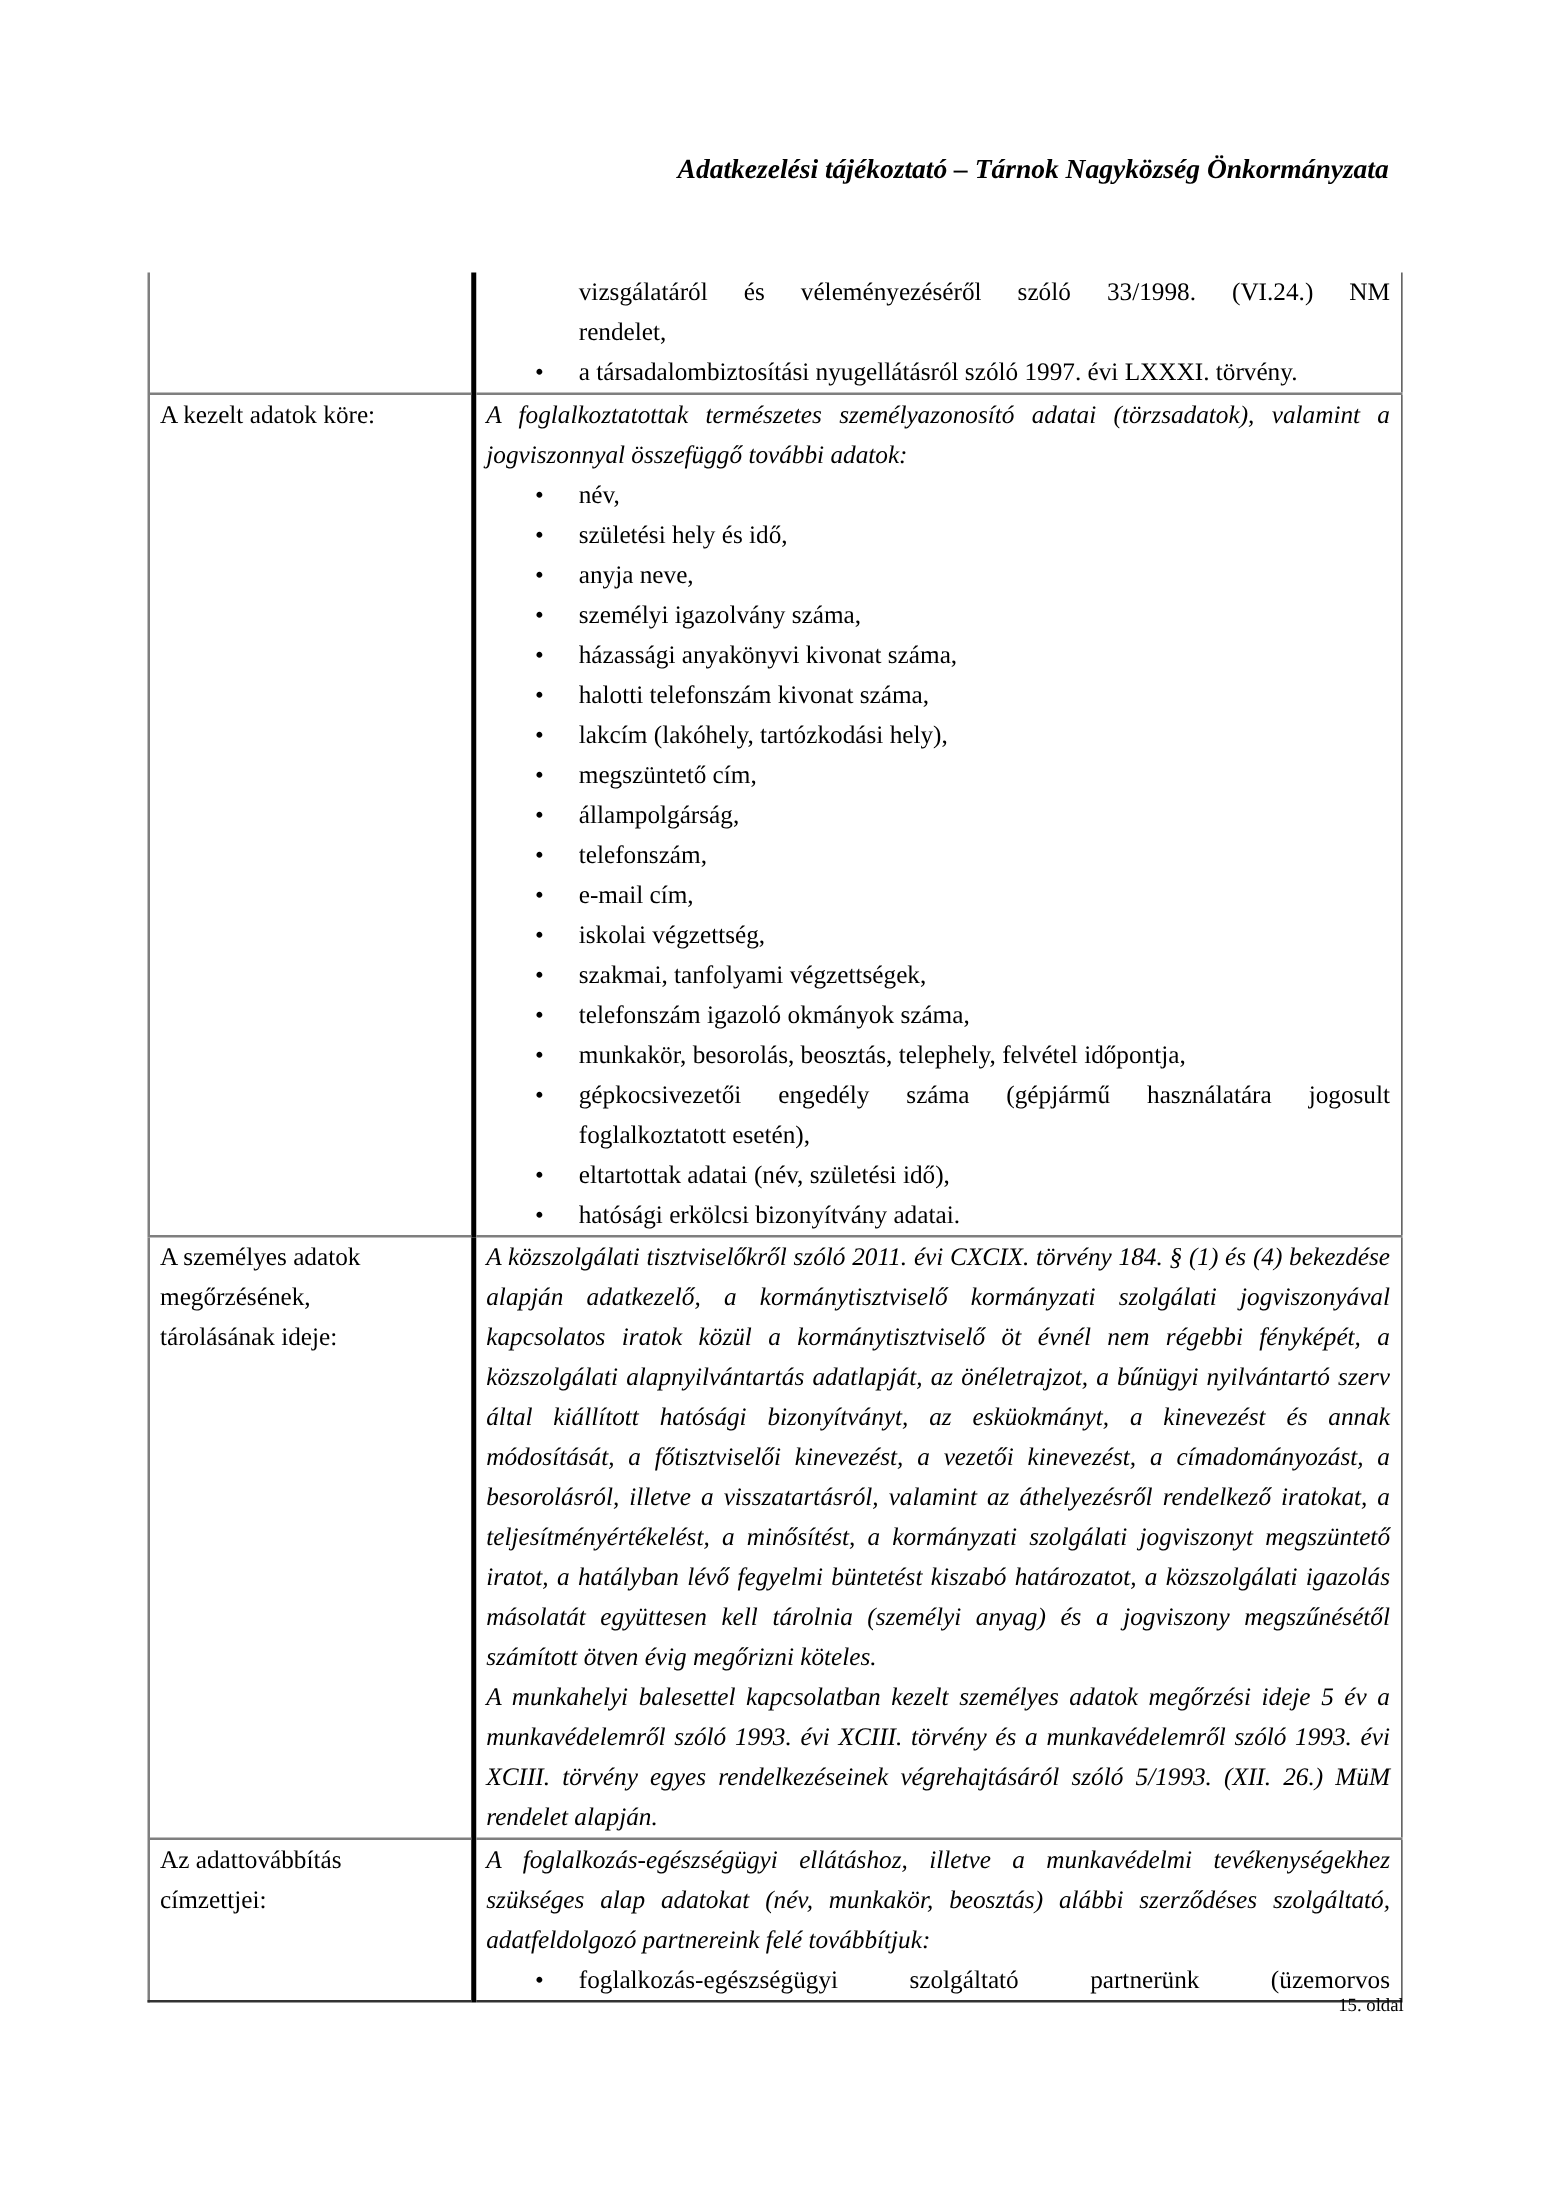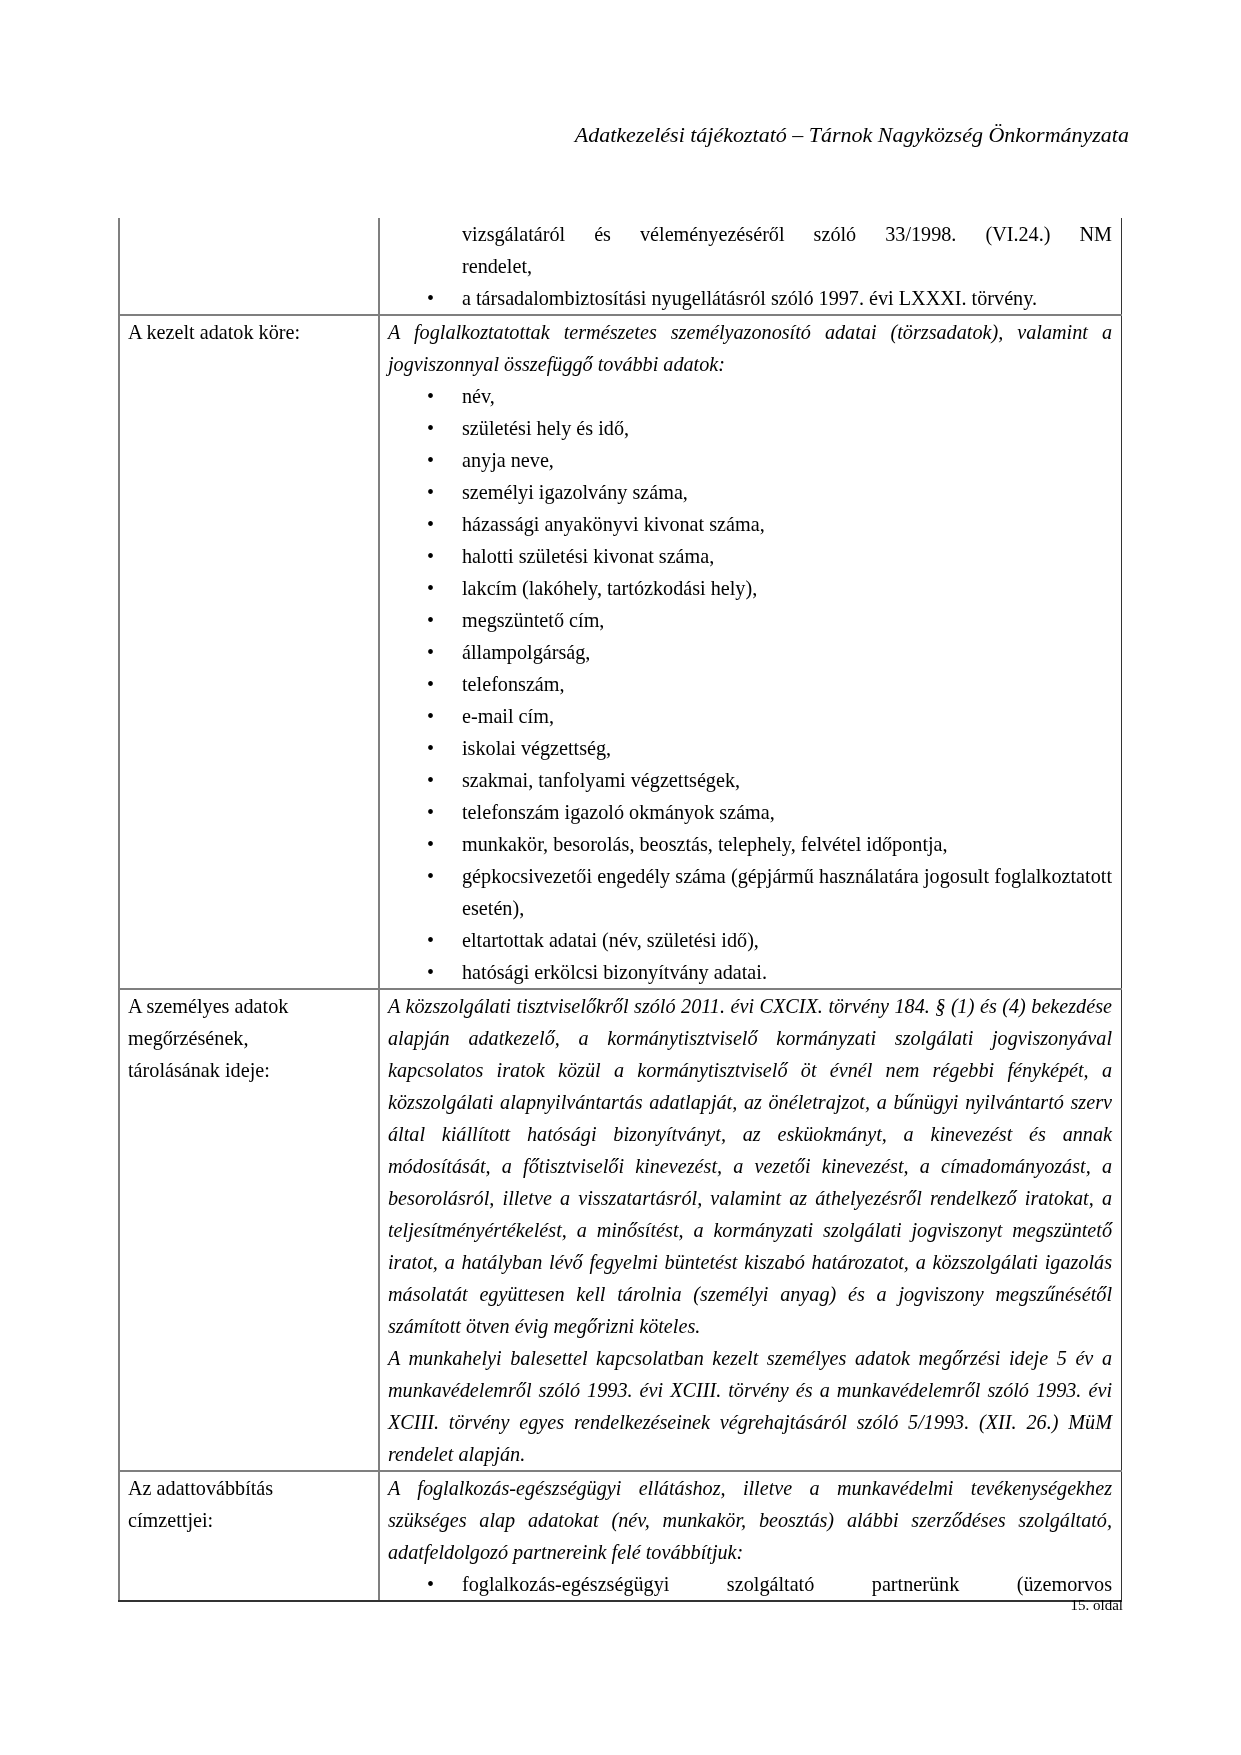--- a/index.html
+++ b/index.html
@@ -2,33 +2,33 @@
 <html><head>
 <meta charset="utf-8">
 <style>
   html, body { margin: 0; padding: 0; background: #ffffff; }
   body {
     width: 1241px; height: 1755px; position: relative; overflow: hidden;
     font-family: "Liberation Serif", "DejaVu Serif", serif;
     color: #000;
   }
   .page-header {
-    position: absolute; top: 122px; right: 112px;
-    font-style: italic; font-weight: normal; font-size: 22px;
+    position: absolute; top: 122px; right: 130px;
+    font-style: italic; font-weight: bold; font-size: 22px;
     white-space: nowrap;
     text-align: right;
   }
   .doc-table {
     position: absolute; left: 118px; top: 180px; width: 1004px;
     border-collapse: collapse; table-layout: fixed;
     font-size: 20.2px; line-height: 32px; margin-top: 38px;
   }
   .doc-table td {
     vertical-align: top; padding: 0 9px 0 8px;
-    border-left: 2px solid #7f7f7f; border-right: 1px solid #000000;
+    border-left: 2px solid #7f7f7f; border-right: 4px solid #000000;
   }
   .doc-table td.c2 { border-right: 1.5px solid #333; }
   .doc-table tr + tr td { border-top: 2px solid #7f7f7f; }
   .doc-table tr.last td { border-bottom: 2px solid #333; border-radius: 28px; }
   .doc-table col.c1 { width: 260px; }
   .label { display: block; text-align: left; }
   .para { text-align: justify; text-align-last: left; display: block; font-style: italic; }
   ul.bullets { list-style: none; margin: 0; padding: 0; }
   ul.bullets li { position: relative; padding-left: 74px; text-align: justify; }
   ul.bullets li.just-full { text-align-last: justify; }
@@ -68,21 +68,21 @@
       <span class="label">A kezelt adatok köre:</span>
     </td>
     <td class="c2">
       <span class="para">A foglalkoztatottak természetes személyazonosító adatai (törzsadatok), valamint a jogviszonnyal összefüggő további adatok:</span>
       <ul class="bullets">
         <li><span class="bullet">•</span><span>név,</span></li>
         <li><span class="bullet">•</span><span>születési hely és idő,</span></li>
         <li><span class="bullet">•</span><span>anyja neve,</span></li>
         <li><span class="bullet">•</span><span>személyi igazolvány száma,</span></li>
         <li><span class="bullet">•</span><span>házassági anyakönyvi kivonat száma,</span></li>
-        <li><span class="bullet">•</span><span>halotti születési kivonat száma,</span></li>
+        <li><span class="bullet">•</span><span>halotti telefonszám kivonat száma,</span></li>
         <li><span class="bullet">•</span><span>lakcím (lakóhely, tartózkodási hely),</span></li>
         <li><span class="bullet">•</span><span>megszüntető cím,</span></li>
         <li><span class="bullet">•</span><span>állampolgárság,</span></li>
         <li><span class="bullet">•</span><span>telefonszám,</span></li>
         <li><span class="bullet">•</span><span>e-mail cím,</span></li>
         <li><span class="bullet">•</span><span>iskolai végzettség,</span></li>
         <li><span class="bullet">•</span><span>szakmai, tanfolyami végzettségek,</span></li>
         <li><span class="bullet">•</span><span>telefonszám igazoló okmányok száma,</span></li>
         <li><span class="bullet">•</span><span>munkakör, besorolás, beosztás, telephely, felvétel időpontja,</span></li>
         <li><span class="bullet">•</span><span>gépkocsivezetői engedély száma (gépjármű használatára jogosult foglalkoztatott esetén),</span></li>

